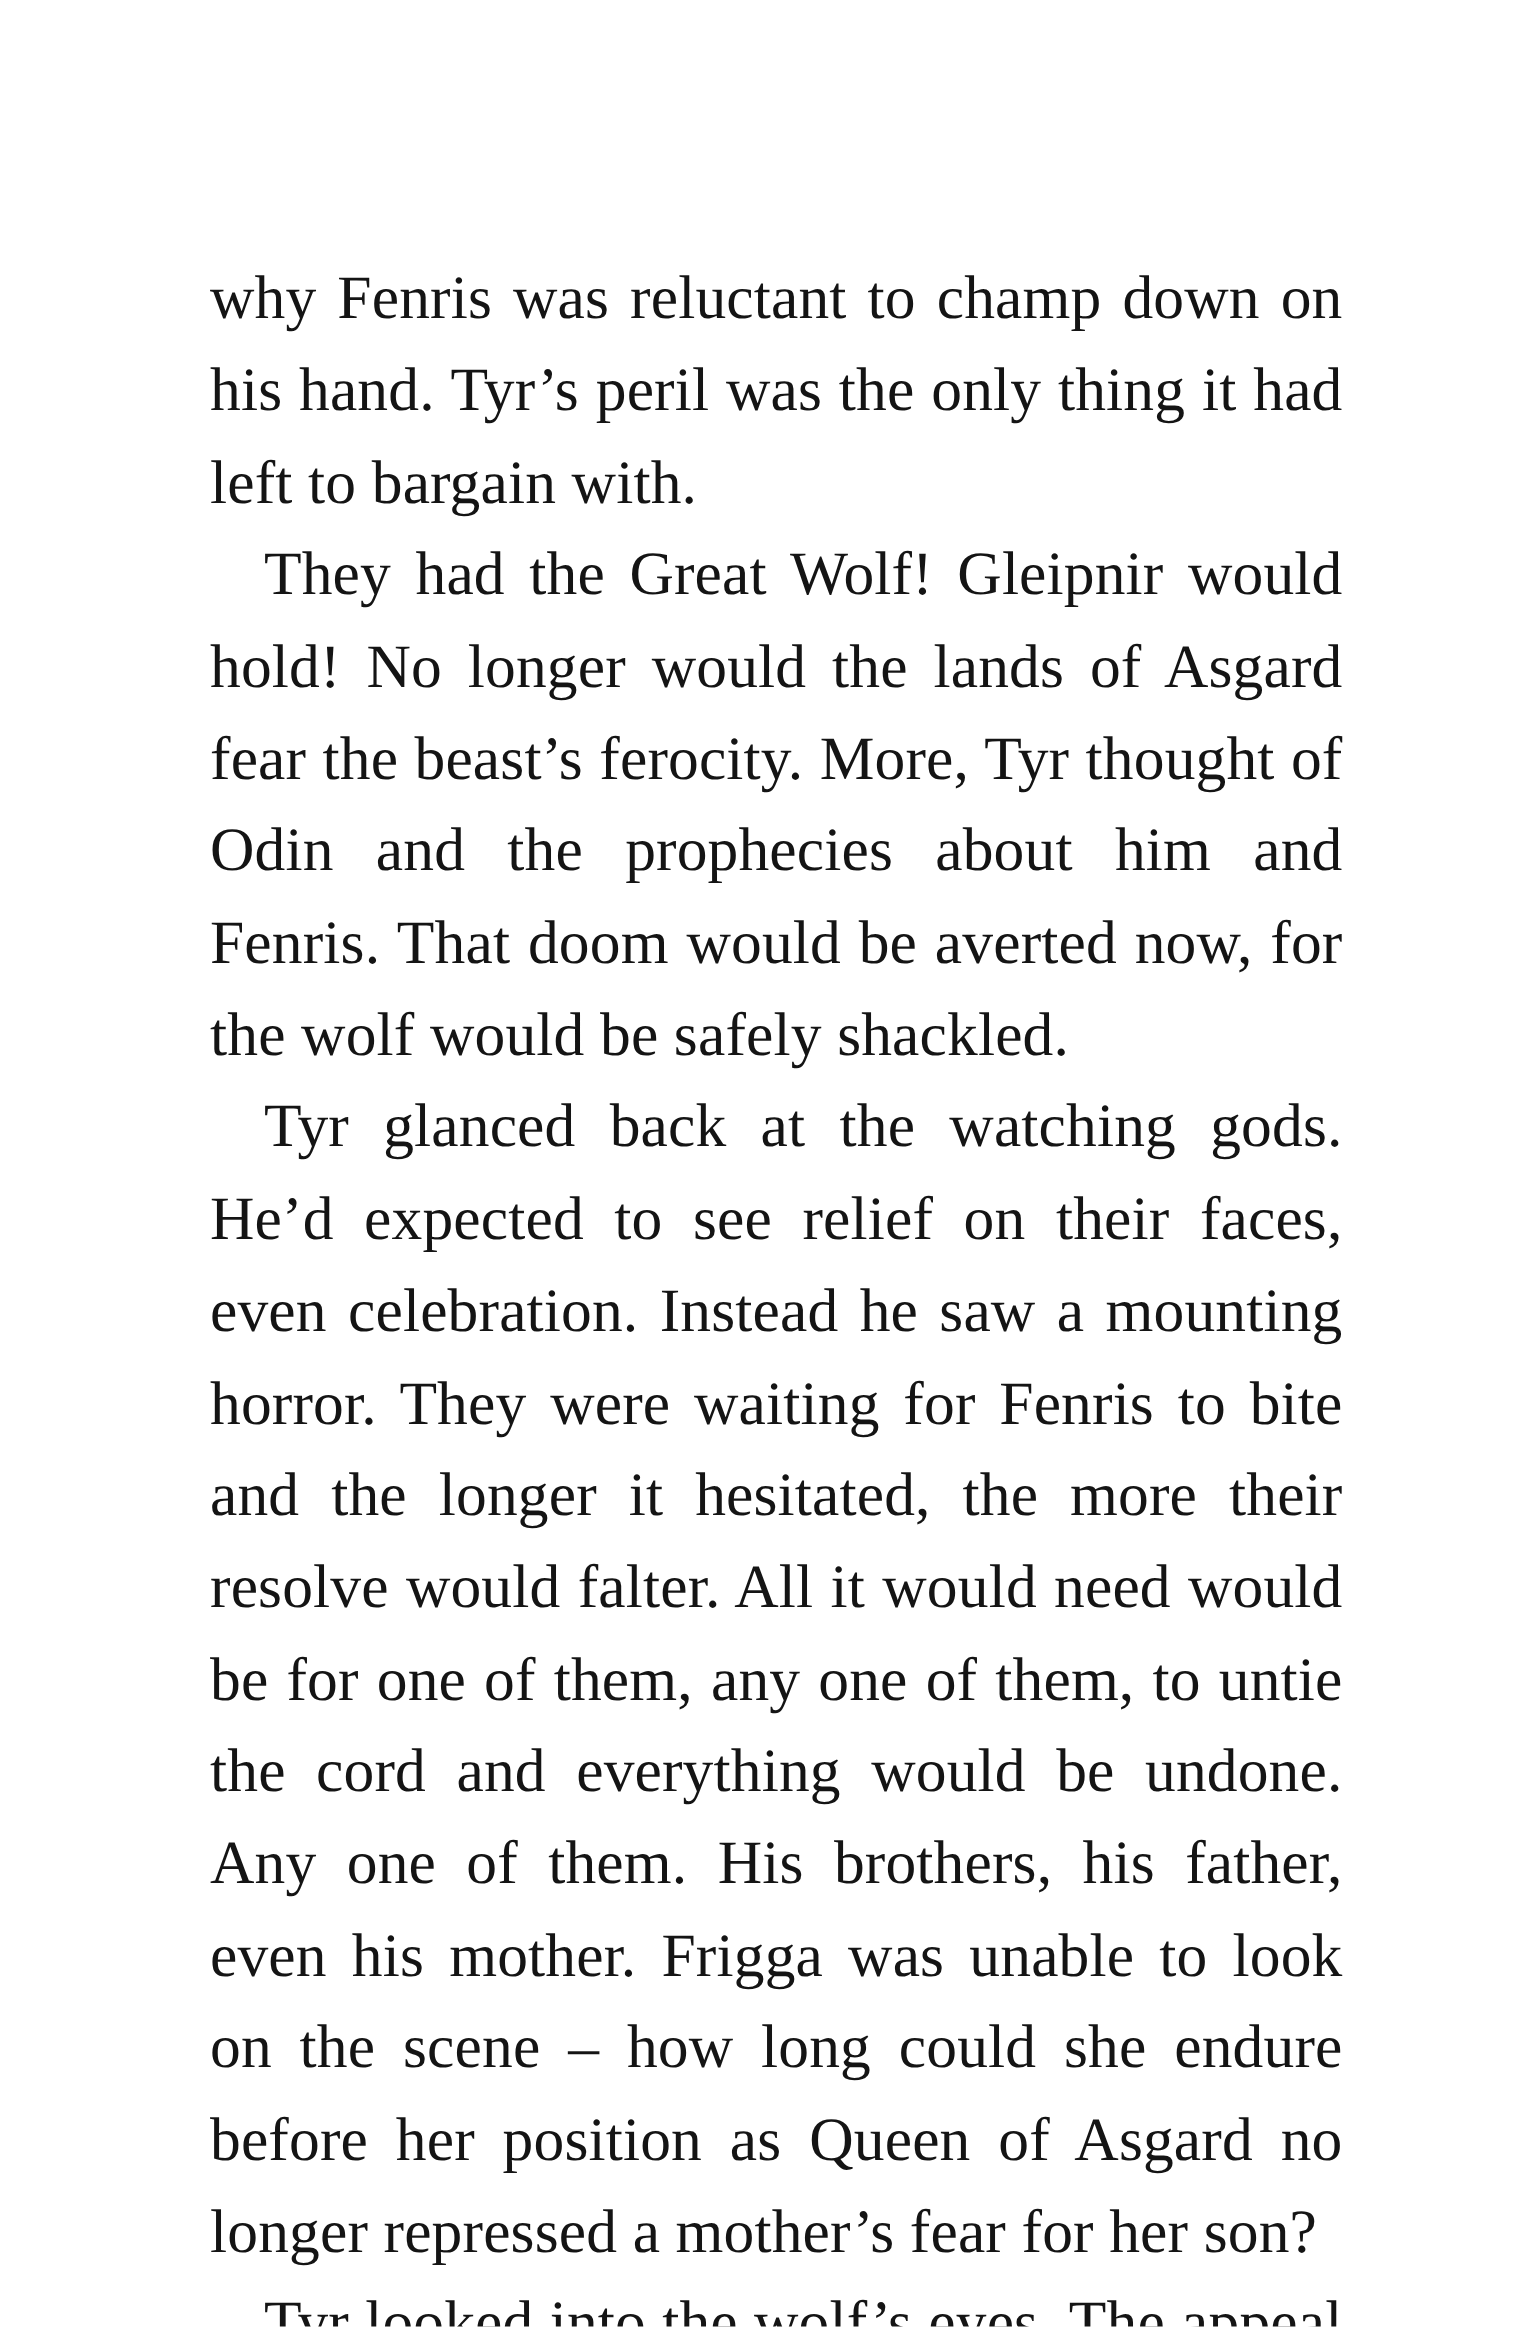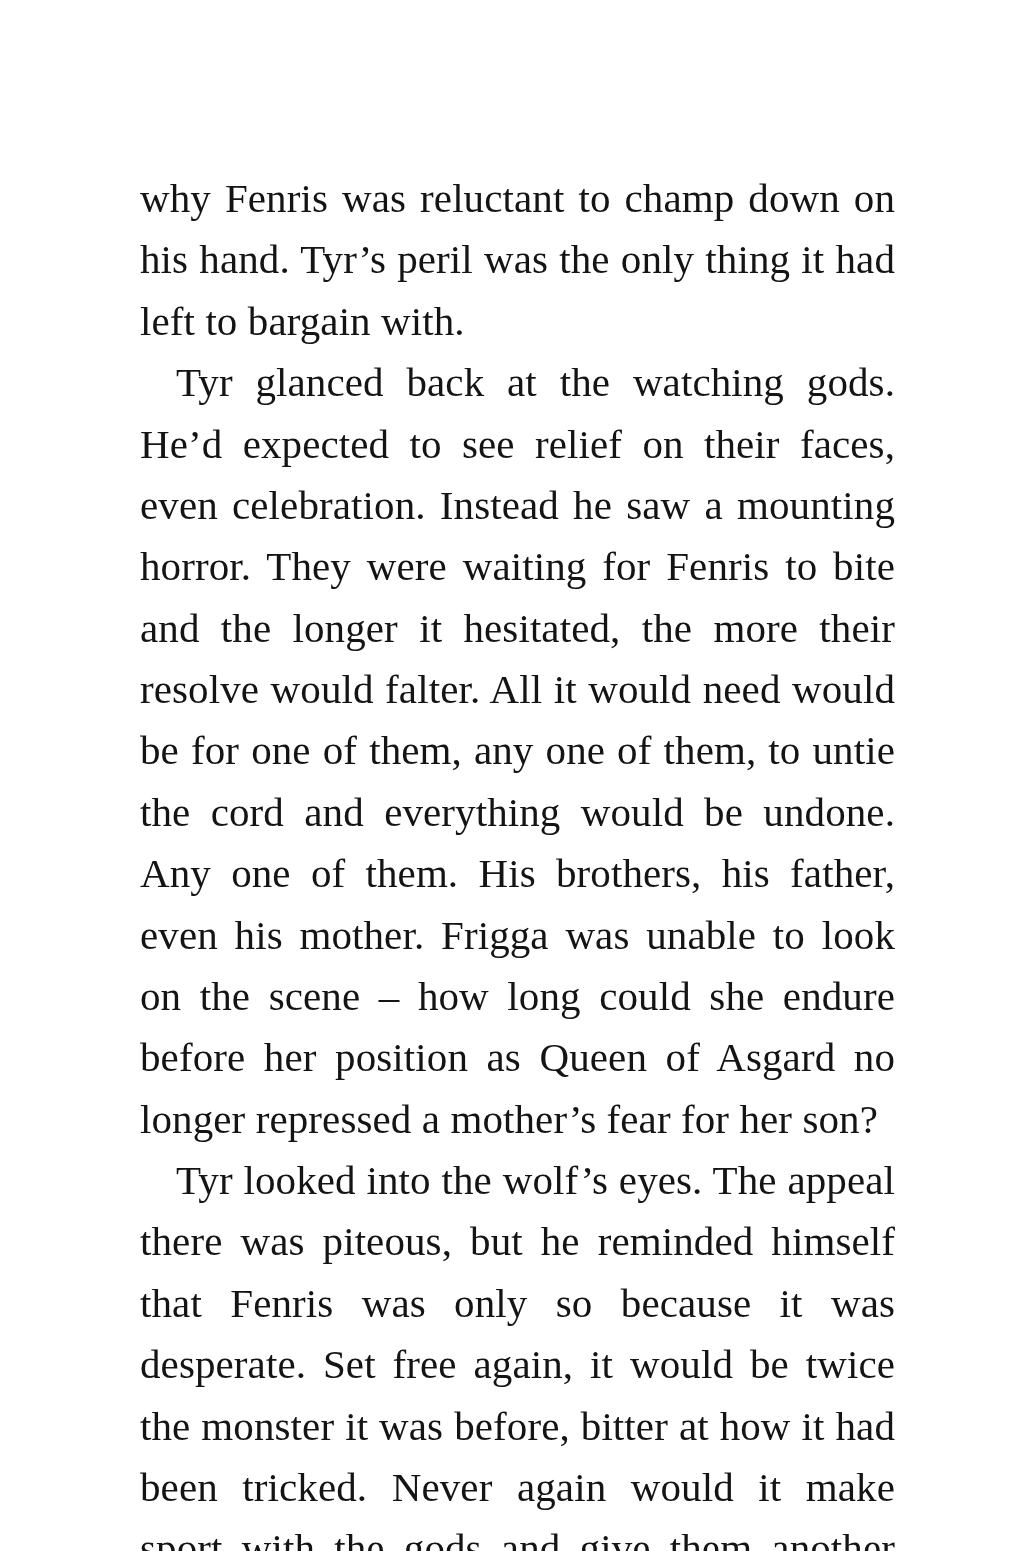--- a/index.html
+++ b/index.html
@@ -36,16 +36,17 @@
     text-indent: 36px;
   }
   
 </style>
 </head>
 <body>
 
 <div class="page">
   <div class="body-text">
     <p>why Fenris was reluctant to champ down on his hand. Tyr’s peril was the only thing it had left to bargain with.</p>
+    <p class="indented">They had the Great Wolf! Gleipnir would hold! No longer would the lands of Asgard fear the beast’s ferocity. More, Tyr thought of Odin and the prophecies about him and Fenris. That doom would be averted now, for the wolf would be safely shackled.</p>
     <p class="indented">Tyr glanced back at the watching gods. He’d expected to see relief on their faces, even celebration. Instead he saw a mounting horror. They were waiting for Fenris to bite and the longer it hesitated, the more their resolve would falter. All it would need would be for one of them, any one of them, to untie the cord and everything would be undone. Any one of them. His brothers, his father, even his mother. Frigga was unable to look on the scene – how long could she endure before her position as Queen of Asgard no longer repressed a mother’s fear for her son?</p>
     <p class="indented">Tyr looked into the wolf’s eyes. The appeal there was piteous, but he reminded himself that Fenris was only so because it was desperate. Set free again, it would be twice the monster it was before, bitter at how it had been tricked. Never again would it make sport with the gods and give them another chance to trap it.</p>
   </div>
 </div>
 
 </body></html>

